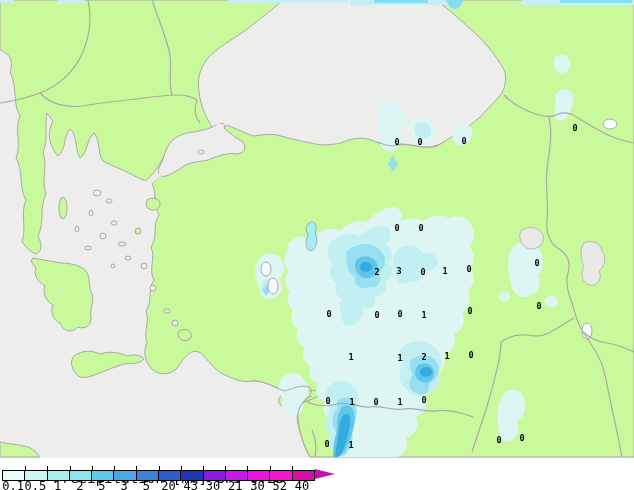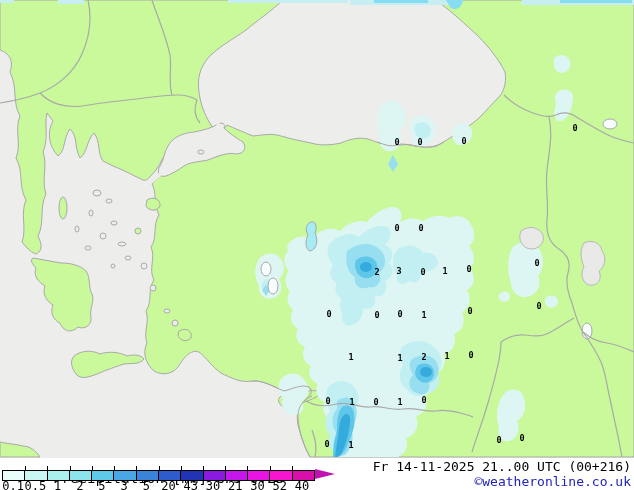--- a/index.html
+++ b/index.html
@@ -355,16 +355,14 @@
         <span class="clab" style="left: 122.179px;">3</span>
         <span class="clab" style="left: 144.393px;">5</span>
         <span class="clab" style="left: 166.607px;">20</span>
         <span class="clab" style="left: 188.821px;">43</span>
         <span class="clab" style="left: 211.036px;">30</span>
         <span class="clab" style="left: 233.25px;">21</span>
         <span class="clab" style="left: 255.464px;">30</span>
         <span class="clab" style="left: 277.679px;">52</span>
         <span class="clab" style="left: 299.893px;">40</span>
       </div>
-    <div id="timestamp">Fr 14-11-2025 21..00 UTC (00+216)</div>
-    <div id="copyright">©weatheronline.co.uk</div>
   </div>
 </div>
 
 </body></html>

